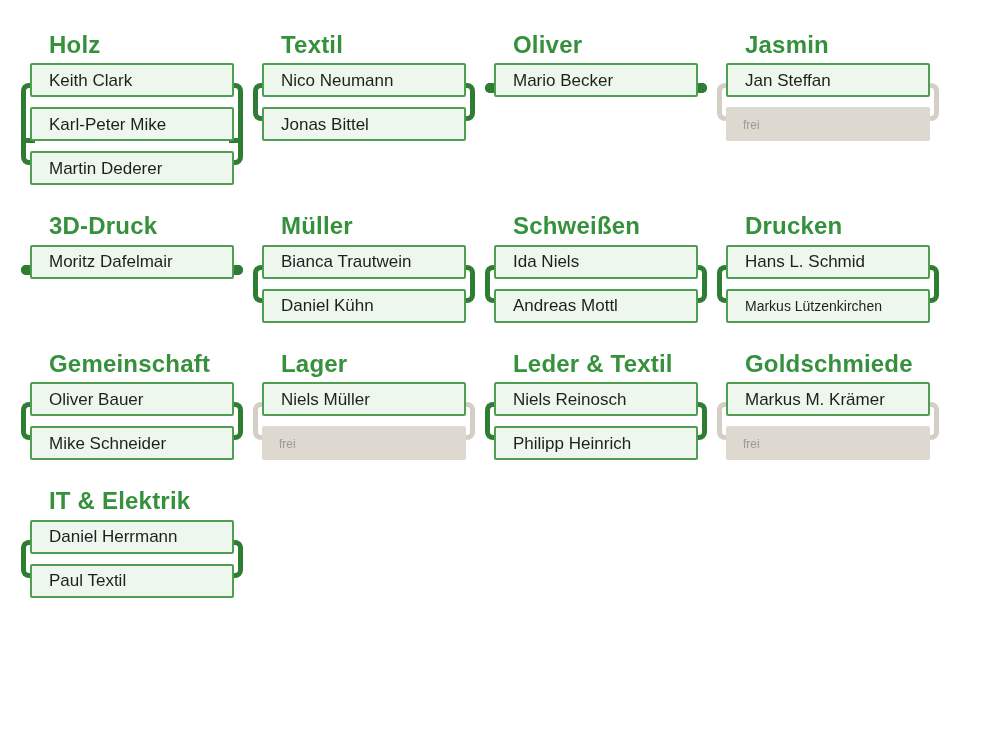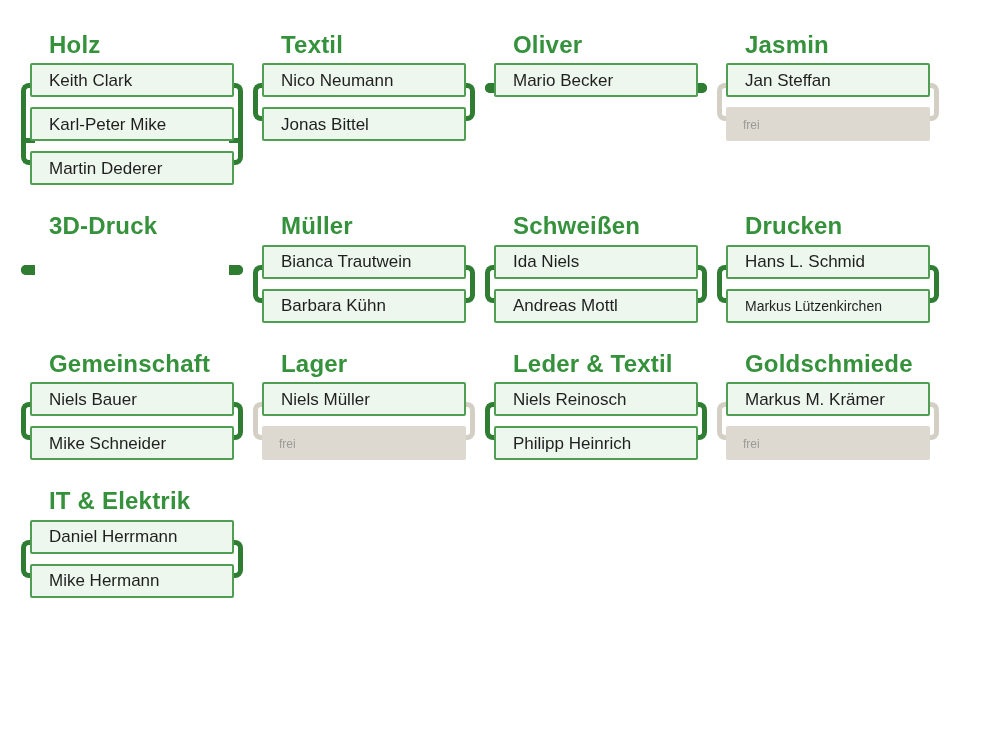--- a/index.html
+++ b/index.html
@@ -142,30 +142,31 @@
         <div class="slot filled">Jan Steffan</div>
         <div class="slot free">frei</div>
       </div>
   </section>
 
   <section class="group">
     <h2 class="group-title">3D-Druck</h2>
     <div class="slots">
         <div class="bracket left" style="border-color: rgb(46, 125, 50);"></div>
         <div class="bracket right" style="border-color: rgb(46, 125, 50);"></div>
+        <div class="slot filled">Moritz Dafelmair</div>
       </div>
   </section>
 
   <section class="group">
     <h2 class="group-title">Müller</h2>
     <div class="slots">
         <div class="bracket left" style="border-color: rgb(46, 125, 50);"></div>
         <div class="bracket right" style="border-color: rgb(46, 125, 50);"></div>
         <div class="slot filled">Bianca Trautwein</div>
-        <div class="slot filled">Barbara Kühn</div>
+        <div class="slot filled">Daniel Kühn</div>
       </div>
   </section>
 
   <section class="group">
     <h2 class="group-title">Schweißen</h2>
     <div class="slots">
         <div class="bracket left" style="border-color: rgb(46, 125, 50);"></div>
         <div class="bracket right" style="border-color: rgb(46, 125, 50);"></div>
         <div class="slot filled">Ida Niels</div>
         <div class="slot filled">Andreas Mottl</div>
@@ -180,21 +181,21 @@
         <div class="slot filled">Hans L. Schmid</div>
         <div class="slot filled small-text">Markus Lützenkirchen</div>
       </div>
   </section>
 
   <section class="group">
     <h2 class="group-title">Gemeinschaft</h2>
     <div class="slots">
         <div class="bracket left" style="border-color: rgb(46, 125, 50);"></div>
         <div class="bracket right" style="border-color: rgb(46, 125, 50);"></div>
-        <div class="slot filled">Niels Bauer</div>
+        <div class="slot filled">Oliver Bauer</div>
         <div class="slot filled">Mike Schneider</div>
       </div>
   </section>
 
   <section class="group">
     <h2 class="group-title">Lager</h2>
     <div class="slots">
         <div class="bracket left" style="border-color: rgb(211, 207, 197);"></div>
         <div class="bracket right" style="border-color: rgb(211, 207, 197);"></div>
         <div class="slot filled">Niels Müller</div>
@@ -221,16 +222,16 @@
         <div class="slot free">frei</div>
       </div>
   </section>
 
   <section class="group">
     <h2 class="group-title">IT &amp; Elektrik</h2>
     <div class="slots">
         <div class="bracket left" style="border-color: rgb(46, 125, 50);"></div>
         <div class="bracket right" style="border-color: rgb(46, 125, 50);"></div>
         <div class="slot filled">Daniel Herrmann</div>
-        <div class="slot filled">Mike Hermann</div>
+        <div class="slot filled">Paul Textil</div>
       </div>
   </section>
 </main>
 
 </body></html>

